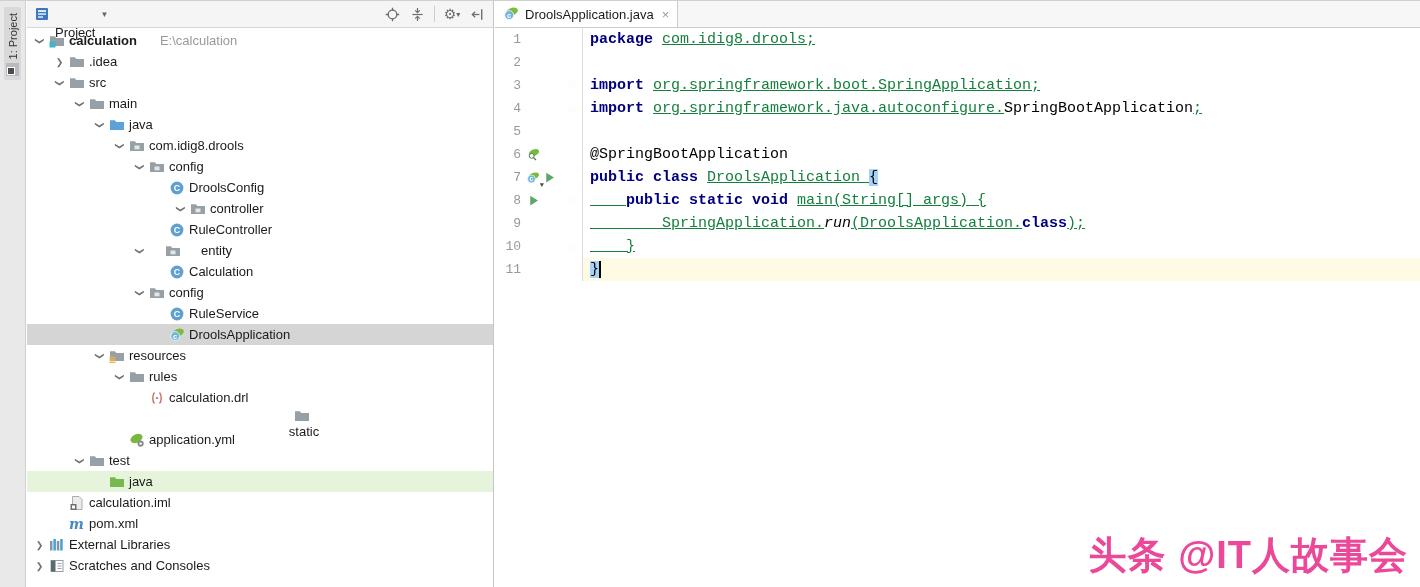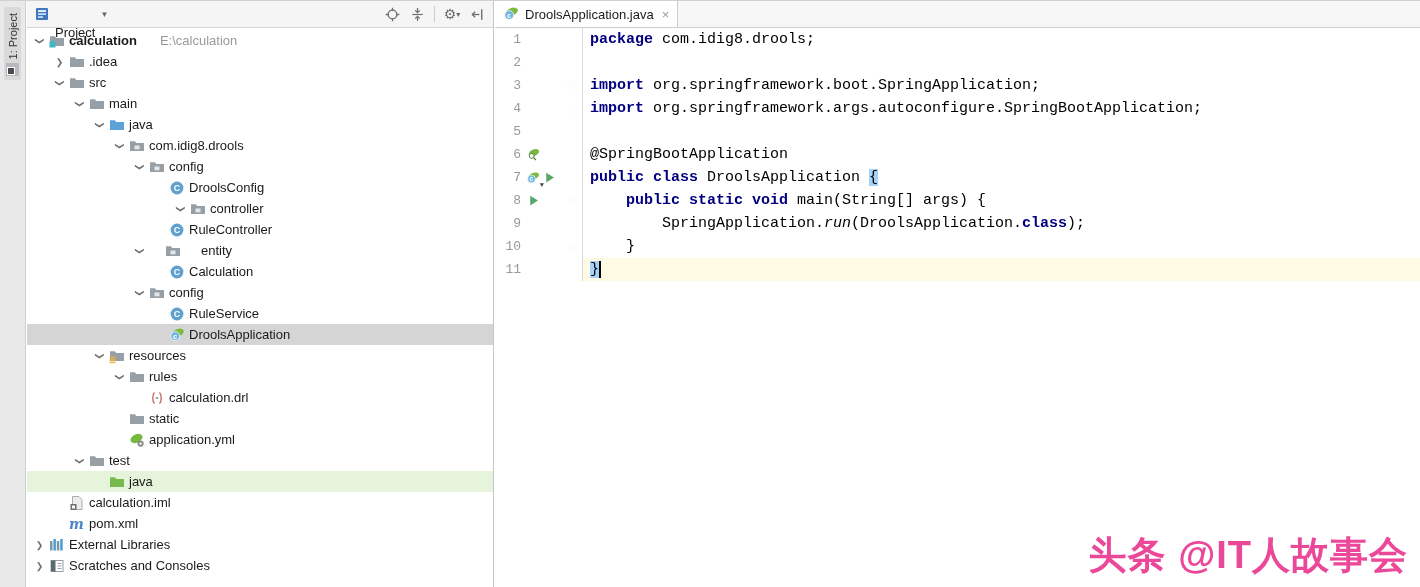--- a/index.html
+++ b/index.html
@@ -80,21 +80,21 @@
   .iconstack { position:relative; display:inline-block; width:14px; height:14px; }
   .iconstack svg { width:14px; height:14px; }
   .iconstack .tiny-arrow { position:absolute; right:-4px; bottom:-4px; font-size:7px; color:#4a4a4a; }
   .fold { width:13px; display:flex; justify-content:center; flex:none; }
   .fold-mark { width:9px; height:9px; background:#fdfdfd; filter:drop-shadow(0 0 1px #8f8f8f); }
   .fold-mark.start { clip-path:polygon(0 0,100% 0,100% 52%,50% 100%,0 52%); }
   .fold-mark.end   { clip-path:polygon(50% 0,100% 48%,100% 100%,0 100%,0 48%); }
   .codeline { flex:1; white-space:pre; font-size:15px; color:#000; padding-left:7px; line-height:23px; }
   .eline.current .codeline { background:#fffae3; }
   .s-kw { color:#000080; font-weight:bold; }
-  .s-pl { color:#000000; }
+  .s-pl { color:#15803d;text-decoration:underline; }
   .s-ann { color:#000000; }
   .s-it { font-style:italic; }
   .s-brace { background:#a6d2f8; }
   .caret { display:inline-block; width:2px; height:17px; background:#000; vertical-align:text-bottom; }
   
   .watermark {
     position:absolute; right:12px; bottom:6px; font-size:38px; font-weight:bold;
     color:#ec4899; letter-spacing:1px;
     text-shadow:2px 2px 0 rgba(255,255,255,.95), 3px 3px 2px rgba(255,255,255,.6);
     font-family:"Liberation Sans", sans-serif;
@@ -327,21 +327,21 @@
           <span class="chev"></span>
           <span class="icon">
             <svg viewBox="0 0 16 16">
               <path d="M5.5 2.5C3.2 4.5 3.2 11.5 5.5 13.5" fill="none" stroke="#c96a5e" stroke-width="1.4"></path>
               <path d="M10.5 2.5c2.3 2 2.3 9 0 11" fill="none" stroke="#c96a5e" stroke-width="1.4"></path>
               <rect x="6.8" y="7.2" width="2.4" height="1.6" fill="#8a8a8a"></rect>
             </svg>
           </span>
           <span class="tlabel">calculation.drl</span>
         </div>
-        <div class="trow" style="padding-left: 84px;">
+        <div class="trow" style="padding-left: 84px; flex-direction: column;">
           <span class="chev"></span>
           <span class="icon">
             <svg viewBox="0 0 16 16">
               <path d="M1 3.2h4.8L7.3 5H15v8H1z" fill="#97a0a6"></path>
             </svg>
           </span>
           <span class="tlabel">static</span>
         </div>
         <div class="trow" style="padding-left: 84px;">
           <span class="chev"></span>
@@ -458,21 +458,21 @@
           <div class="codeline"><span class="s-kw">import </span><span class="s-pl">org.springframework.boot.SpringApplication;</span></div>
         </div>
         <div class="eline">
           <div class="gutter">
             <span class="lnum">4</span>
             <span class="gicons"></span>
             <span class="fold">
               <span class="fold-mark end"></span>
             </span>
           </div>
-          <div class="codeline"><span class="s-kw">import </span><span class="s-pl">org.springframework.args.autoconfigure.</span><span class="s-ann">SpringBootApplication</span><span class="s-pl">;</span></div>
+          <div class="codeline"><span class="s-kw">import </span><span class="s-pl">org.springframework.java.autoconfigure.</span><span class="s-ann">SpringBootApplication</span><span class="s-pl">;</span></div>
         </div>
         <div class="eline">
           <div class="gutter">
             <span class="lnum">5</span>
             <span class="gicons"></span>
             <span class="fold"></span>
           </div>
           <div class="codeline"></div>
         </div>
         <div class="eline">

